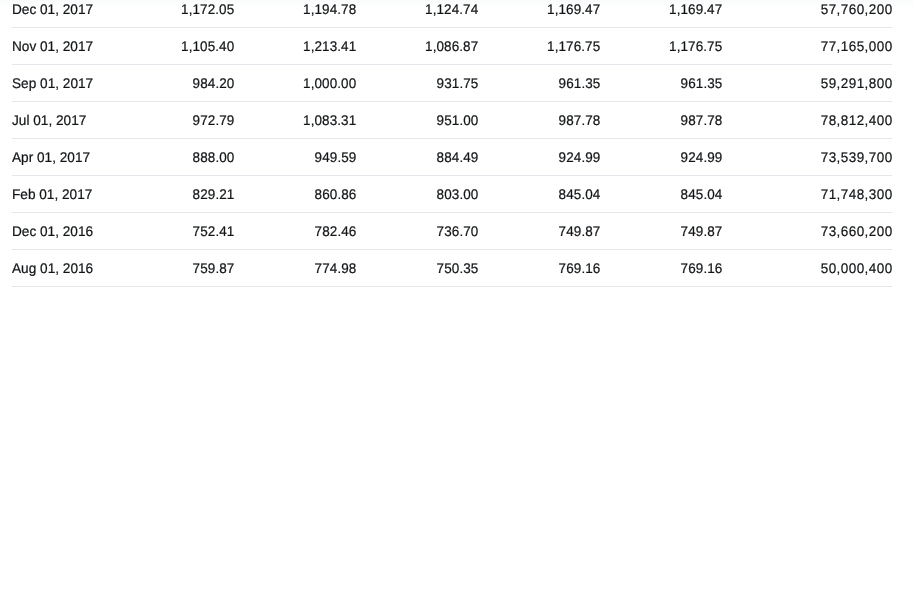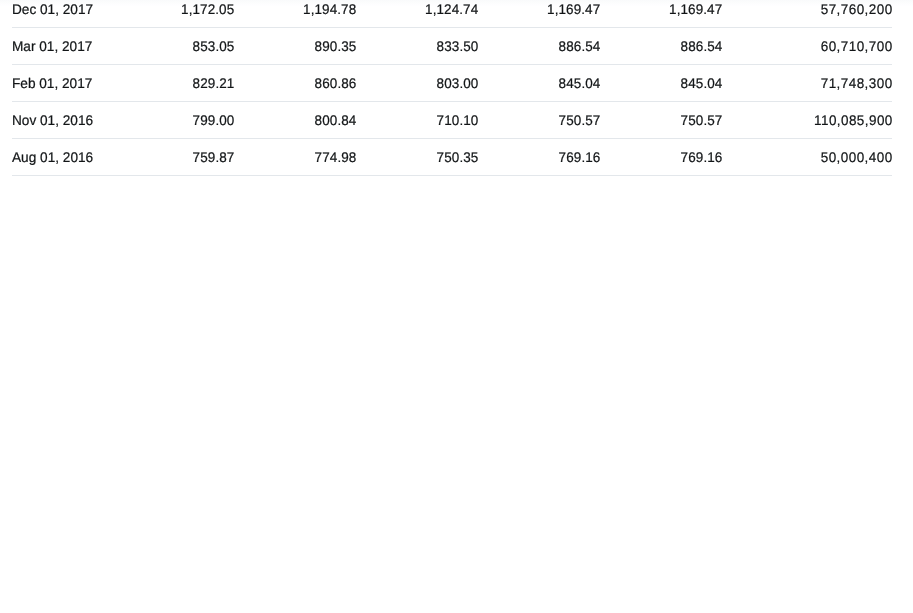--- a/index.html
+++ b/index.html
@@ -79,45 +79,72 @@
         <tr>
           <td class="date-cell"><span class="cell-text">Dec 01, 2017</span></td>
           <td class="num-cell"><span class="cell-text">1,172.05</span></td>
           <td class="num-cell"><span class="cell-text">1,194.78</span></td>
           <td class="num-cell"><span class="cell-text">1,124.74</span></td>
           <td class="num-cell"><span class="cell-text">1,169.47</span></td>
           <td class="num-cell"><span class="cell-text">1,169.47</span></td>
           <td class="vol-cell"><span class="cell-text">57,760,200</span></td>
         </tr>
         <tr>
-          <td class="date-cell"><span class="cell-text">Mar 01, 2017</span></td>
-          <td class="num-cell"><span class="cell-text">853.05</span></td>
-          <td class="num-cell"><span class="cell-text">890.35</span></td>
-          <td class="num-cell"><span class="cell-text">833.50</span></td>
-          <td class="num-cell"><span class="cell-text">886.54</span></td>
-          <td class="num-cell"><span class="cell-text">886.54</span></td>
-          <td class="vol-cell"><span class="cell-text">60,710,700</span></td>
+          <td class="date-cell"><span class="cell-text">Nov 01, 2017</span></td>
+          <td class="num-cell"><span class="cell-text">1,105.40</span></td>
+          <td class="num-cell"><span class="cell-text">1,213.41</span></td>
+          <td class="num-cell"><span class="cell-text">1,086.87</span></td>
+          <td class="num-cell"><span class="cell-text">1,176.75</span></td>
+          <td class="num-cell"><span class="cell-text">1,176.75</span></td>
+          <td class="vol-cell"><span class="cell-text">77,165,000</span></td>
+        </tr>
+        <tr>
+          <td class="date-cell"><span class="cell-text">Sep 01, 2017</span></td>
+          <td class="num-cell"><span class="cell-text">984.20</span></td>
+          <td class="num-cell"><span class="cell-text">1,000.00</span></td>
+          <td class="num-cell"><span class="cell-text">931.75</span></td>
+          <td class="num-cell"><span class="cell-text">961.35</span></td>
+          <td class="num-cell"><span class="cell-text">961.35</span></td>
+          <td class="vol-cell"><span class="cell-text">59,291,800</span></td>
+        </tr>
+        <tr>
+          <td class="date-cell"><span class="cell-text">Jul 01, 2017</span></td>
+          <td class="num-cell"><span class="cell-text">972.79</span></td>
+          <td class="num-cell"><span class="cell-text">1,083.31</span></td>
+          <td class="num-cell"><span class="cell-text">951.00</span></td>
+          <td class="num-cell"><span class="cell-text">987.78</span></td>
+          <td class="num-cell"><span class="cell-text">987.78</span></td>
+          <td class="vol-cell"><span class="cell-text">78,812,400</span></td>
+        </tr>
+        <tr>
+          <td class="date-cell"><span class="cell-text">Apr 01, 2017</span></td>
+          <td class="num-cell"><span class="cell-text">888.00</span></td>
+          <td class="num-cell"><span class="cell-text">949.59</span></td>
+          <td class="num-cell"><span class="cell-text">884.49</span></td>
+          <td class="num-cell"><span class="cell-text">924.99</span></td>
+          <td class="num-cell"><span class="cell-text">924.99</span></td>
+          <td class="vol-cell"><span class="cell-text">73,539,700</span></td>
         </tr>
         <tr>
           <td class="date-cell"><span class="cell-text">Feb 01, 2017</span></td>
           <td class="num-cell"><span class="cell-text">829.21</span></td>
           <td class="num-cell"><span class="cell-text">860.86</span></td>
           <td class="num-cell"><span class="cell-text">803.00</span></td>
           <td class="num-cell"><span class="cell-text">845.04</span></td>
           <td class="num-cell"><span class="cell-text">845.04</span></td>
           <td class="vol-cell"><span class="cell-text">71,748,300</span></td>
         </tr>
         <tr>
-          <td class="date-cell"><span class="cell-text">Nov 01, 2016</span></td>
-          <td class="num-cell"><span class="cell-text">799.00</span></td>
-          <td class="num-cell"><span class="cell-text">800.84</span></td>
-          <td class="num-cell"><span class="cell-text">710.10</span></td>
-          <td class="num-cell"><span class="cell-text">750.57</span></td>
-          <td class="num-cell"><span class="cell-text">750.57</span></td>
-          <td class="vol-cell"><span class="cell-text">110,085,900</span></td>
+          <td class="date-cell"><span class="cell-text">Dec 01, 2016</span></td>
+          <td class="num-cell"><span class="cell-text">752.41</span></td>
+          <td class="num-cell"><span class="cell-text">782.46</span></td>
+          <td class="num-cell"><span class="cell-text">736.70</span></td>
+          <td class="num-cell"><span class="cell-text">749.87</span></td>
+          <td class="num-cell"><span class="cell-text">749.87</span></td>
+          <td class="vol-cell"><span class="cell-text">73,660,200</span></td>
         </tr>
         <tr>
           <td class="date-cell"><span class="cell-text">Aug 01, 2016</span></td>
           <td class="num-cell"><span class="cell-text">759.87</span></td>
           <td class="num-cell"><span class="cell-text">774.98</span></td>
           <td class="num-cell"><span class="cell-text">750.35</span></td>
           <td class="num-cell"><span class="cell-text">769.16</span></td>
           <td class="num-cell"><span class="cell-text">769.16</span></td>
           <td class="vol-cell"><span class="cell-text">50,000,400</span></td>
         </tr>

